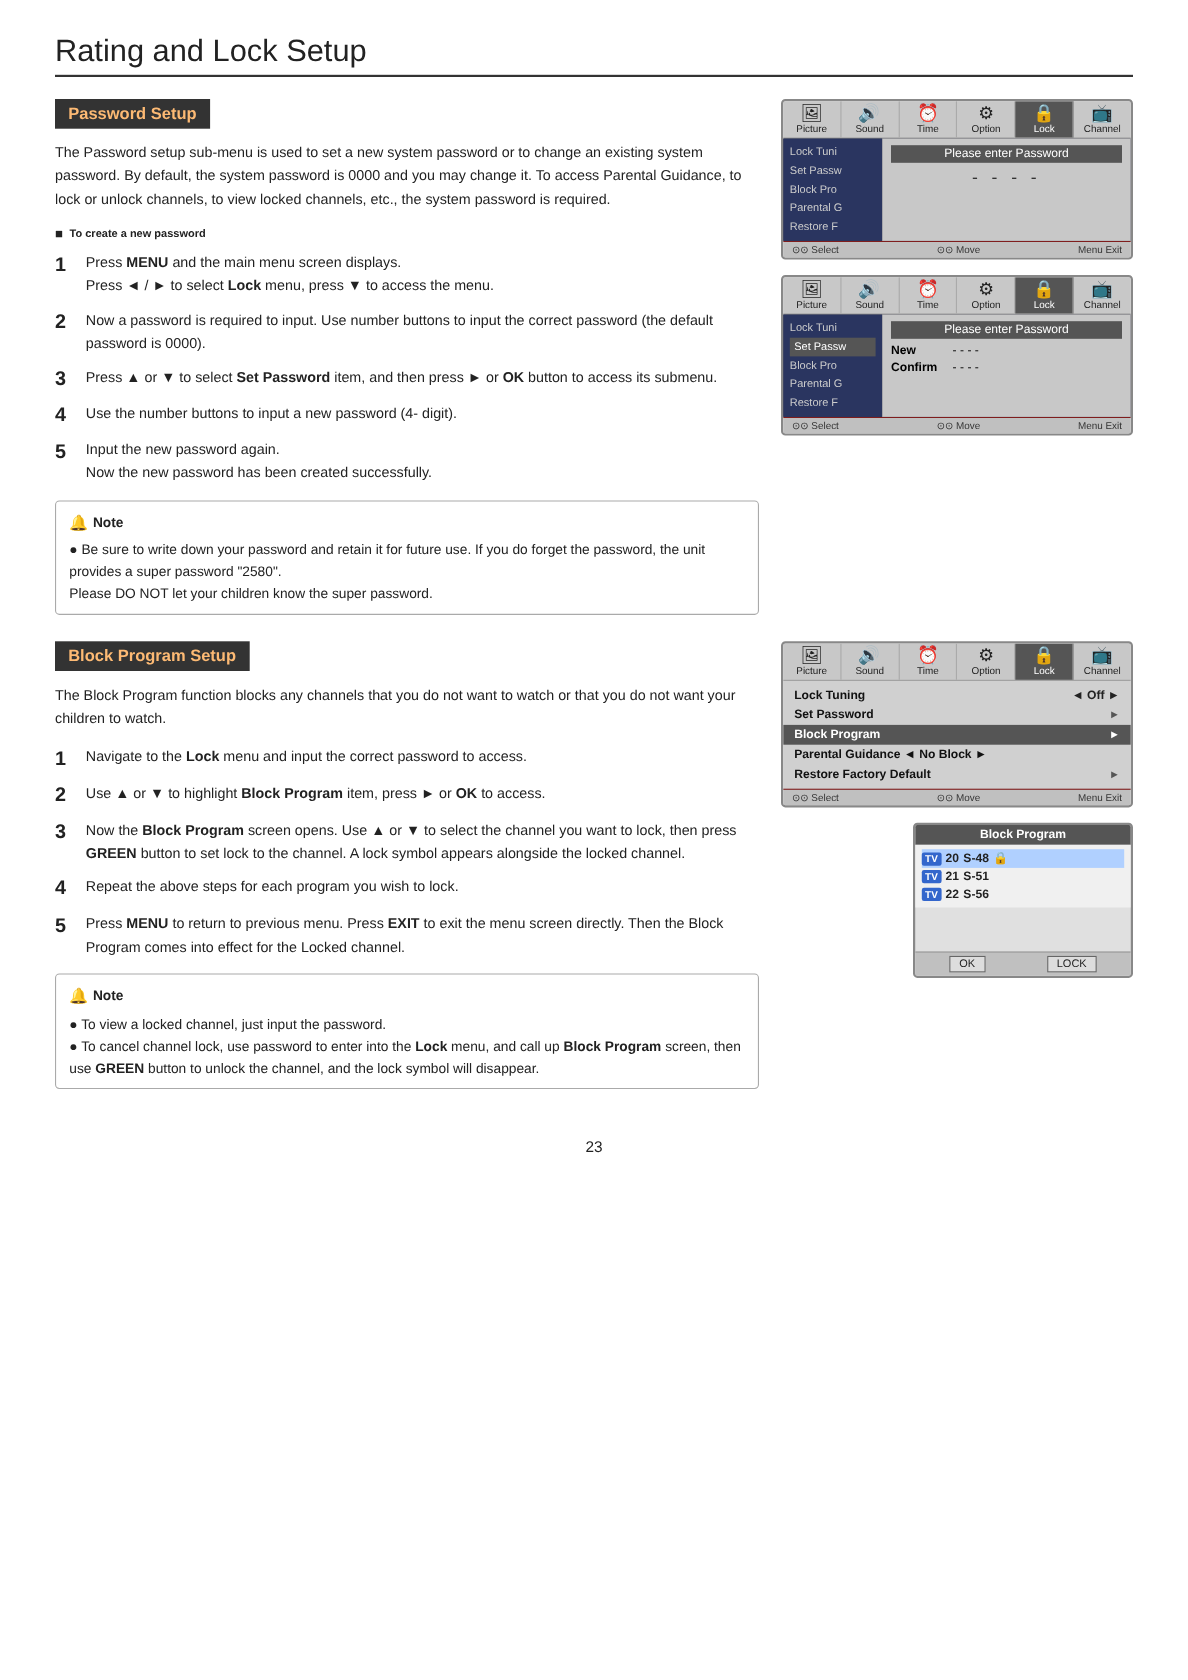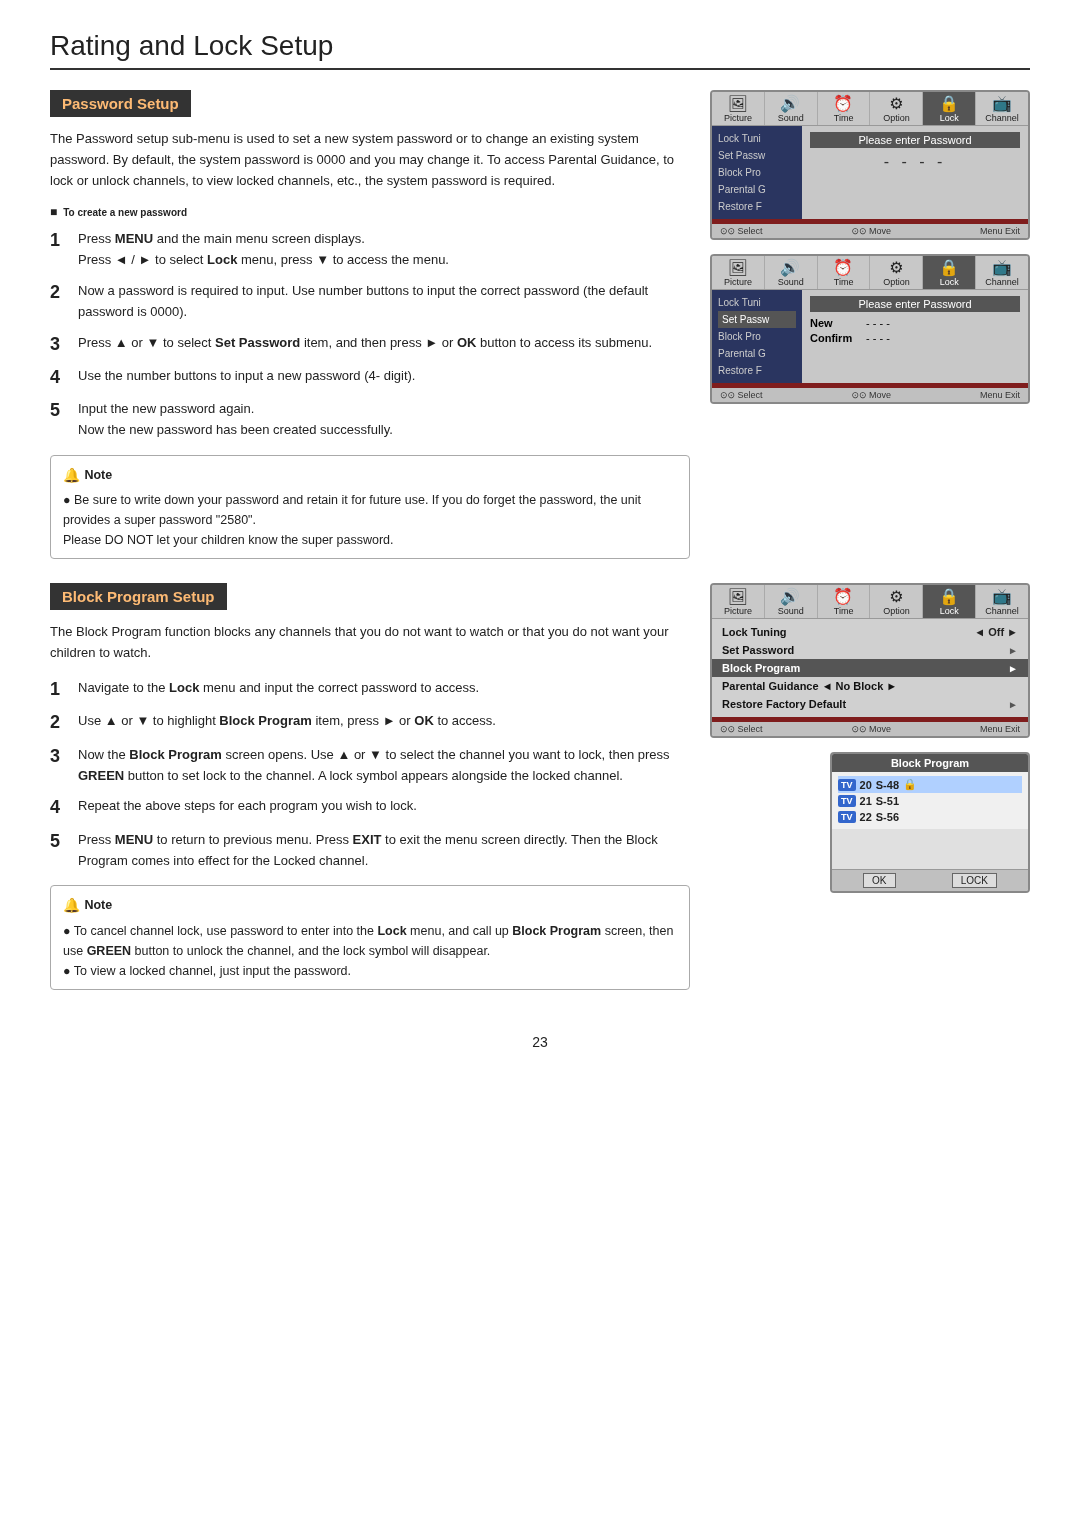--- a/index.html
+++ b/index.html
@@ -168,21 +168,21 @@
       font-size: 16px;
       color: #333;
     }
     .tv-footer {
       background: #c0c0c0;
       display: flex;
       justify-content: space-between;
       padding: 2px 8px;
       font-size: 9px;
       color: #333;
-      border-top: 5px solid #7f1d1d;
+      border-top: 1px solid #7f1d1d;
     }
 
     
     .tv-lock-body {
       background: #d0d0d0;
       padding: 4px 0;
     }
     .tv-lock-row {
       display: flex;
       justify-content: space-between;
@@ -453,22 +453,22 @@
         <span class="step-num">5</span>
         <span class="step-text">Press <b>MENU</b> to return to previous menu. Press <b>EXIT</b> to exit the menu screen directly.  Then the Block Program comes into effect for the Locked channel.</span>
       </li>
     </ol>
 
     <div class="note-box">
       <div class="note-label">
         <span class="note-icon">🔔</span>
         <span>Note</span>
       </div>
+      <div>● To view a locked channel, just input the password.</div>
       <div>● To cancel channel lock, use password to enter into the <b>Lock</b> menu,  and call up <b>Block Program</b> screen, then  use <b>GREEN</b> button to unlock the channel, and the lock symbol will disappear.</div>
-      <div>● To view a locked channel, just input the password.</div>
     </div>
   </div>
 
   <div class="right-col">
 
     <div class="tv-screen">
       <div class="tv-menu-bar">
         <div class="tv-menu-item">
           <span class="icon">🖼</span>
           <span class="label">Picture</span>

